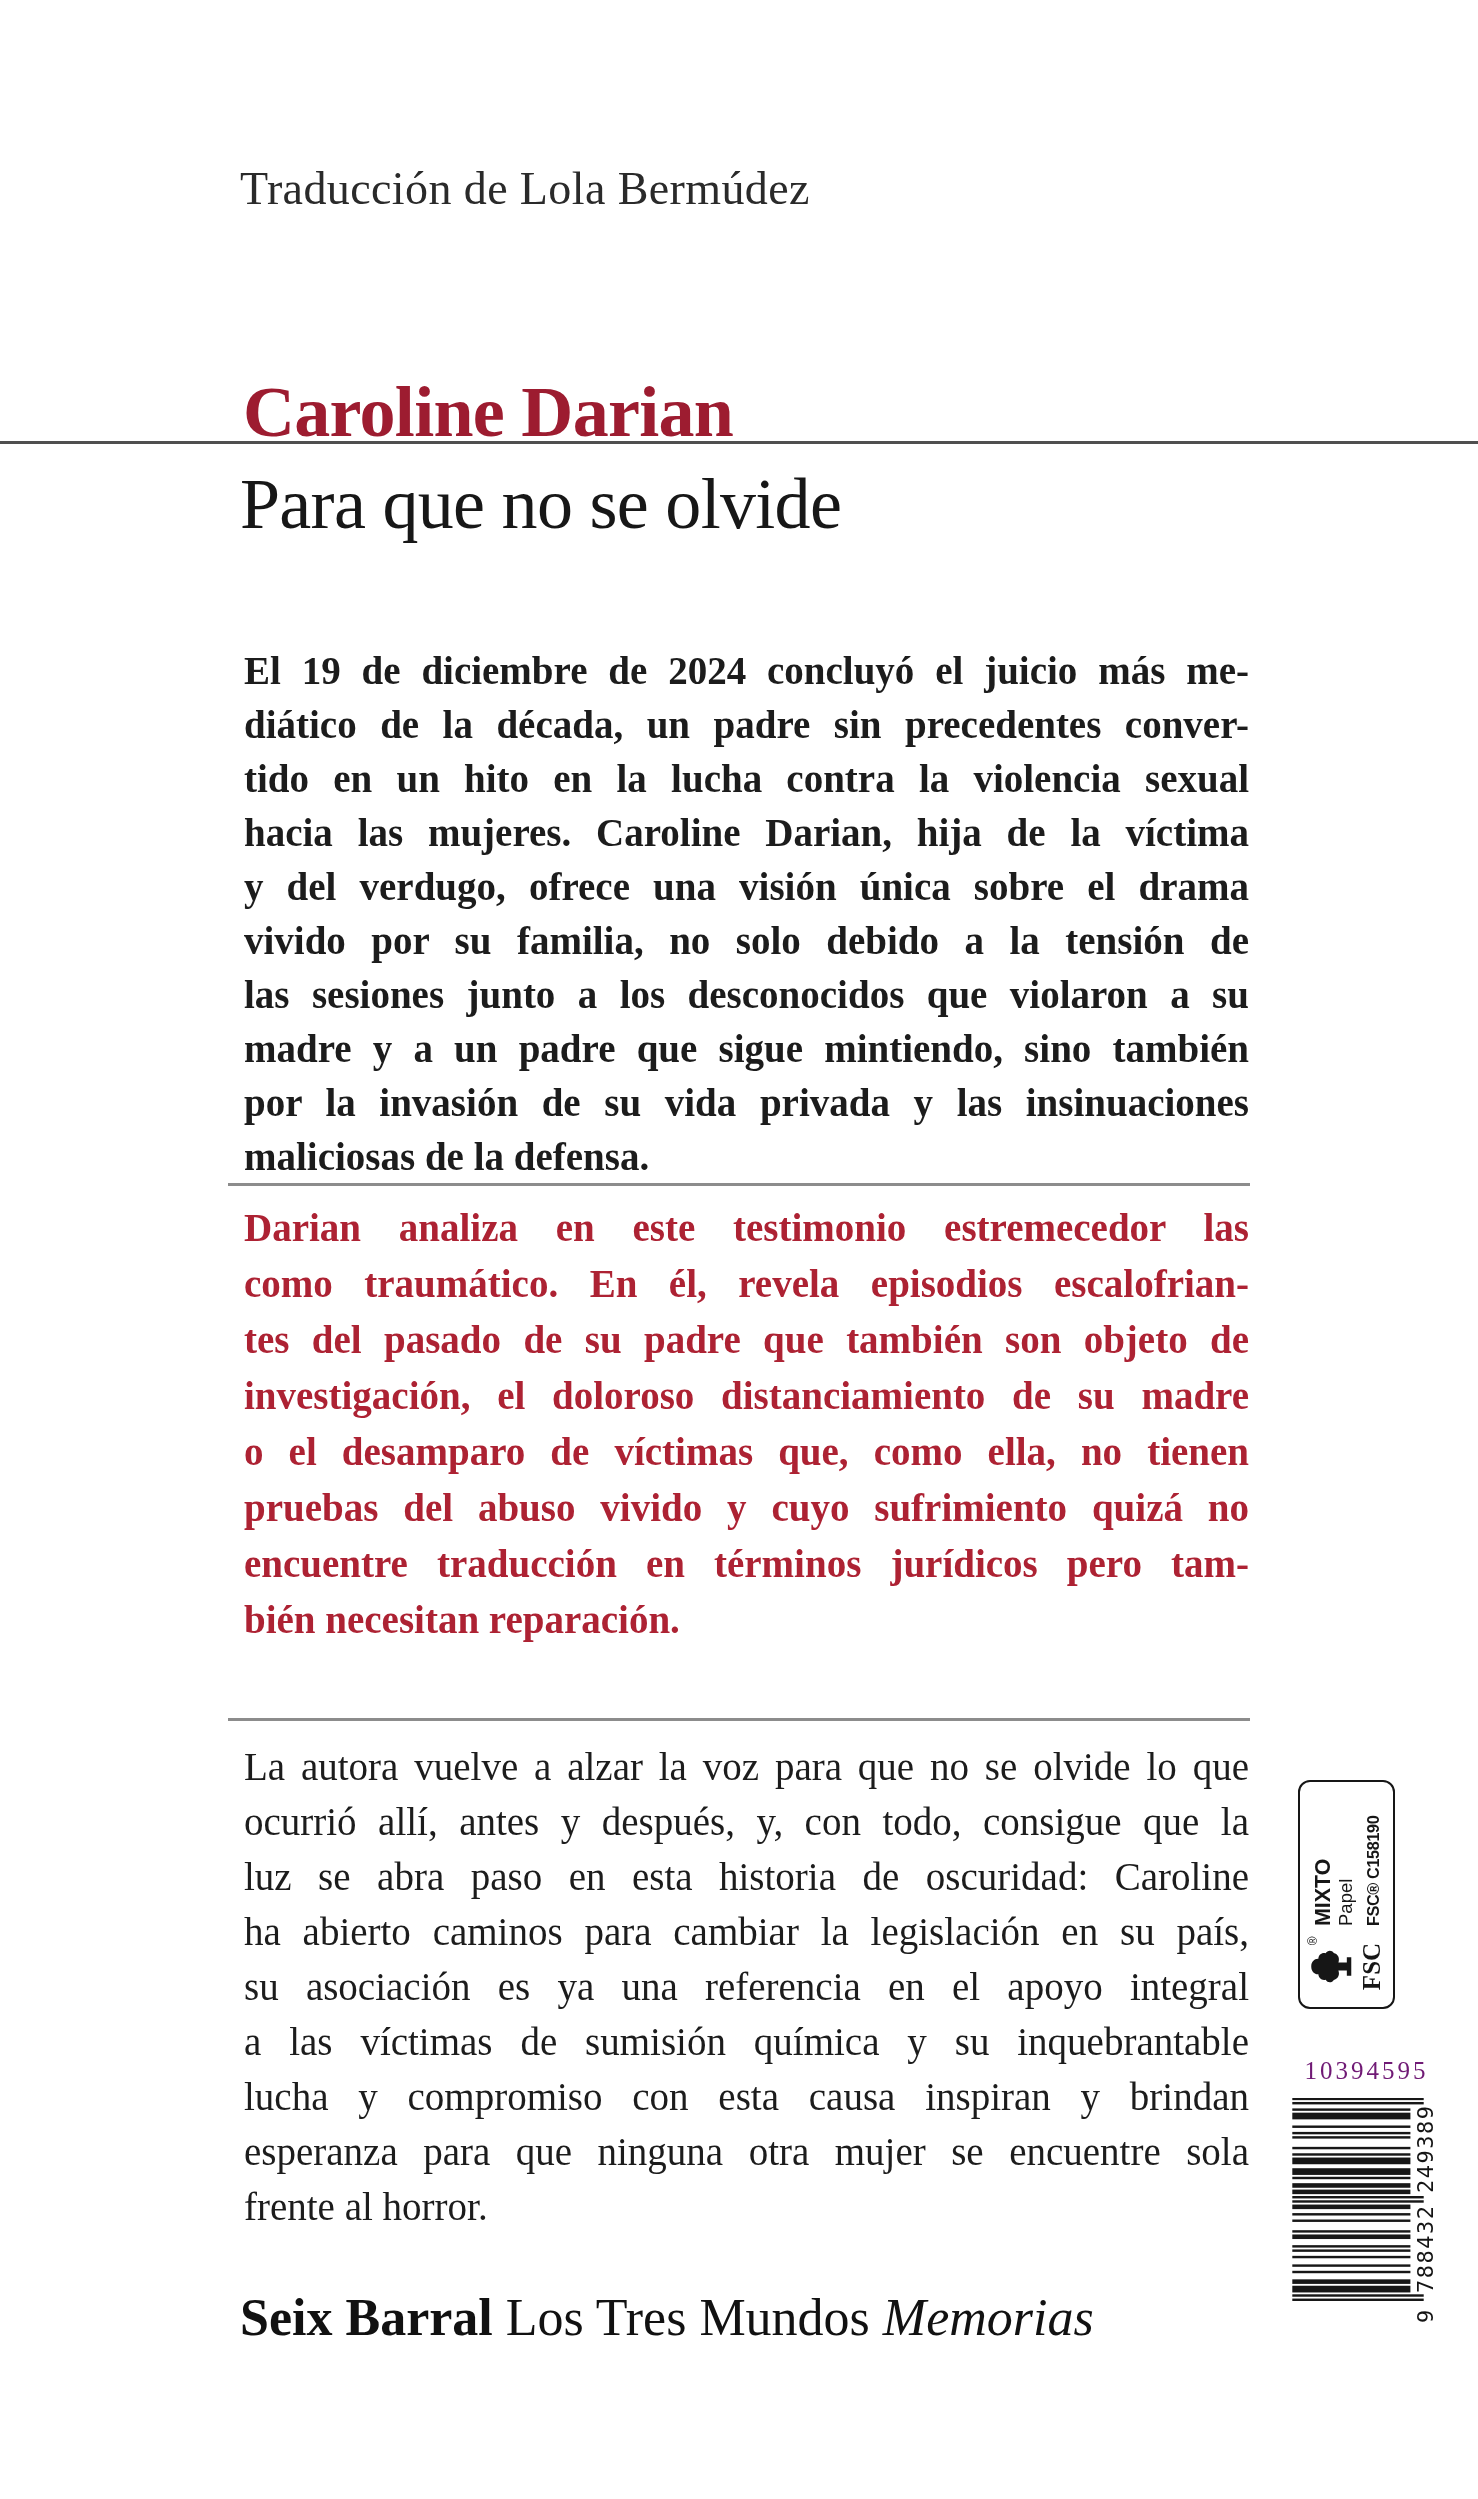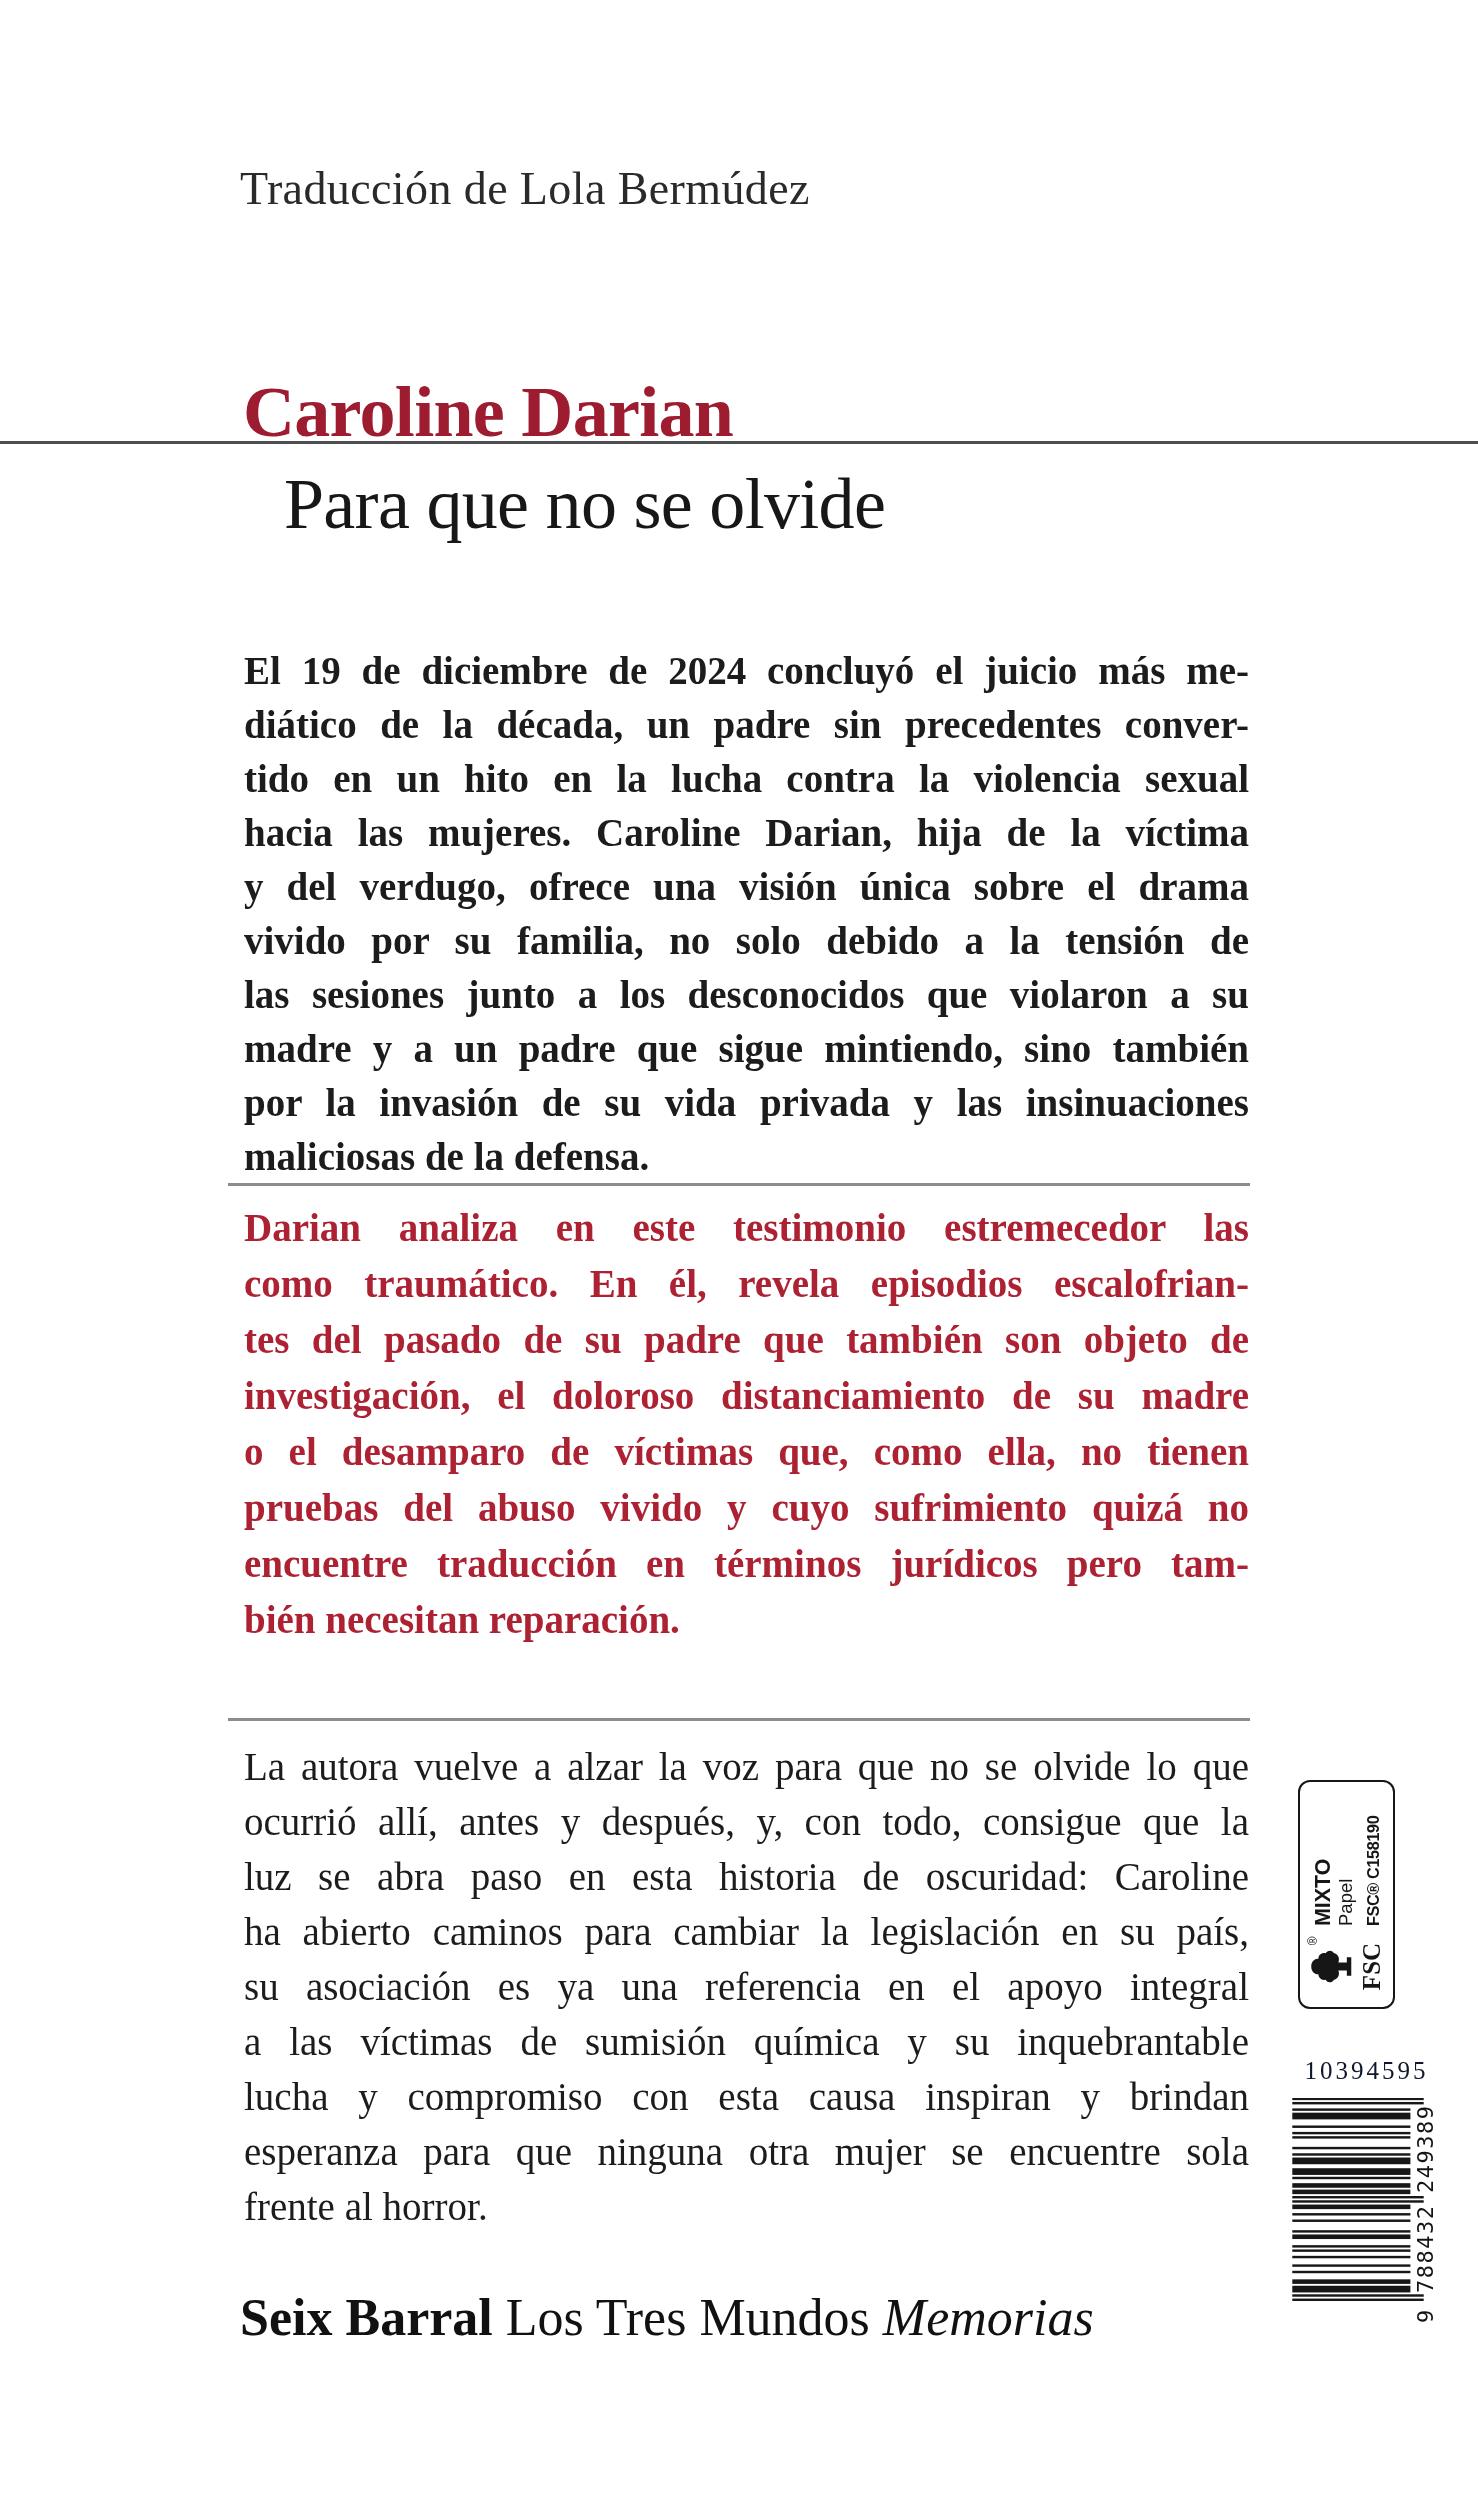--- a/index.html
+++ b/index.html
@@ -4,21 +4,21 @@
 <style>
   html,body{margin:0;padding:0;background:#ffffff;}
   .page{position:relative;width:1479px;height:2500px;background:#ffffff;
         font-family:"Liberation Serif",serif;color:#1c1c1c;overflow:hidden;}
   .abs{position:absolute;}
 
   .translator{left:240px;top:166px;font-size:46px;line-height:1;color:#2a2a2a;letter-spacing:0.4px;}
 
   .title-rule{left:0;top:441px;width:1479px;height:3px;background:#4f4f4f;}
   .author{left:243px;top:376px;font-size:72px;font-weight:700;line-height:1;letter-spacing:-0.7px;}
-  .subtitle{left:240px;top:468px;font-size:72px;font-weight:400;line-height:1;color:#171717;letter-spacing:-0.7px;margin-left:44px;}
+  .subtitle{left:240px;top:468px;font-size:72px;font-weight:400;line-height:1;color:#171717;letter-spacing:-0.7px;}
 
   .para{left:244px;width:1005px;font-size:39px;}
   #para-1{top:610px;font-weight:700;line-height:54px;margin-top:34px;}
   #para-2{top:1200px;font-weight:700;line-height:56px;}
   #para-3{top:1739px;font-weight:400;line-height:55px;}
   .pline{text-align:justify;text-align-last:justify;white-space:nowrap;}
   .pline.last{text-align-last:left;}
 
   .divider{left:228px;width:1022px;height:3px;background:#8c8c8c;}
   #divider-1{top:1183px;}
@@ -35,21 +35,21 @@
              display:flex;align-items:center;font-family:"Liberation Sans",sans-serif;color:#161616;}
   .fsc-logo{width:81px;text-align:center;position:relative;}
   .fsc-reg{position:absolute;top:-3px;right:10.4px;font-size:12px;}
   .fsc-word{font-family:"Liberation Serif",serif;font-weight:700;font-size:25px;line-height:1;margin-top:0.7px;}
   .fsc-text{flex:1;padding-right:4.4px;}
   .fsc-mixto{font-weight:700;font-size:21.4px;line-height:1.05;}
   .fsc-papel{font-size:18.5px;line-height:1.05;margin-top:2.2px;}
   .fsc-code{font-weight:700;font-size:16.3px;line-height:1;margin-top:9px;letter-spacing:-0.4px;}
 
   .print-code{left:1294px;top:2057px;width:145px;text-align:center;
-              font-size:25px;letter-spacing:3px;color:#0f172a;}
+              font-size:25px;letter-spacing:3px;color:#701a75;}
 
   
   .barcode{left:1292px;top:2094px;width:229px;height:145px;
            transform:rotate(-90deg) translateX(-229px);transform-origin:0 0;}
   .bc-first{position:absolute;left:0;bottom:0;font-family:"DejaVu Sans Mono",monospace;font-size:22px;line-height:1;color:#141414;}
   .bc-svg{position:absolute;left:22px;top:0;}
   .bc-g{position:absolute;bottom:0;display:flex;justify-content:space-between;
         font-family:"DejaVu Sans Mono",monospace;font-size:22px;line-height:1;color:#141414;}
   #bc-g1{left:30px;width:87px;}
   #bc-g2{left:130px;width:87px;}

